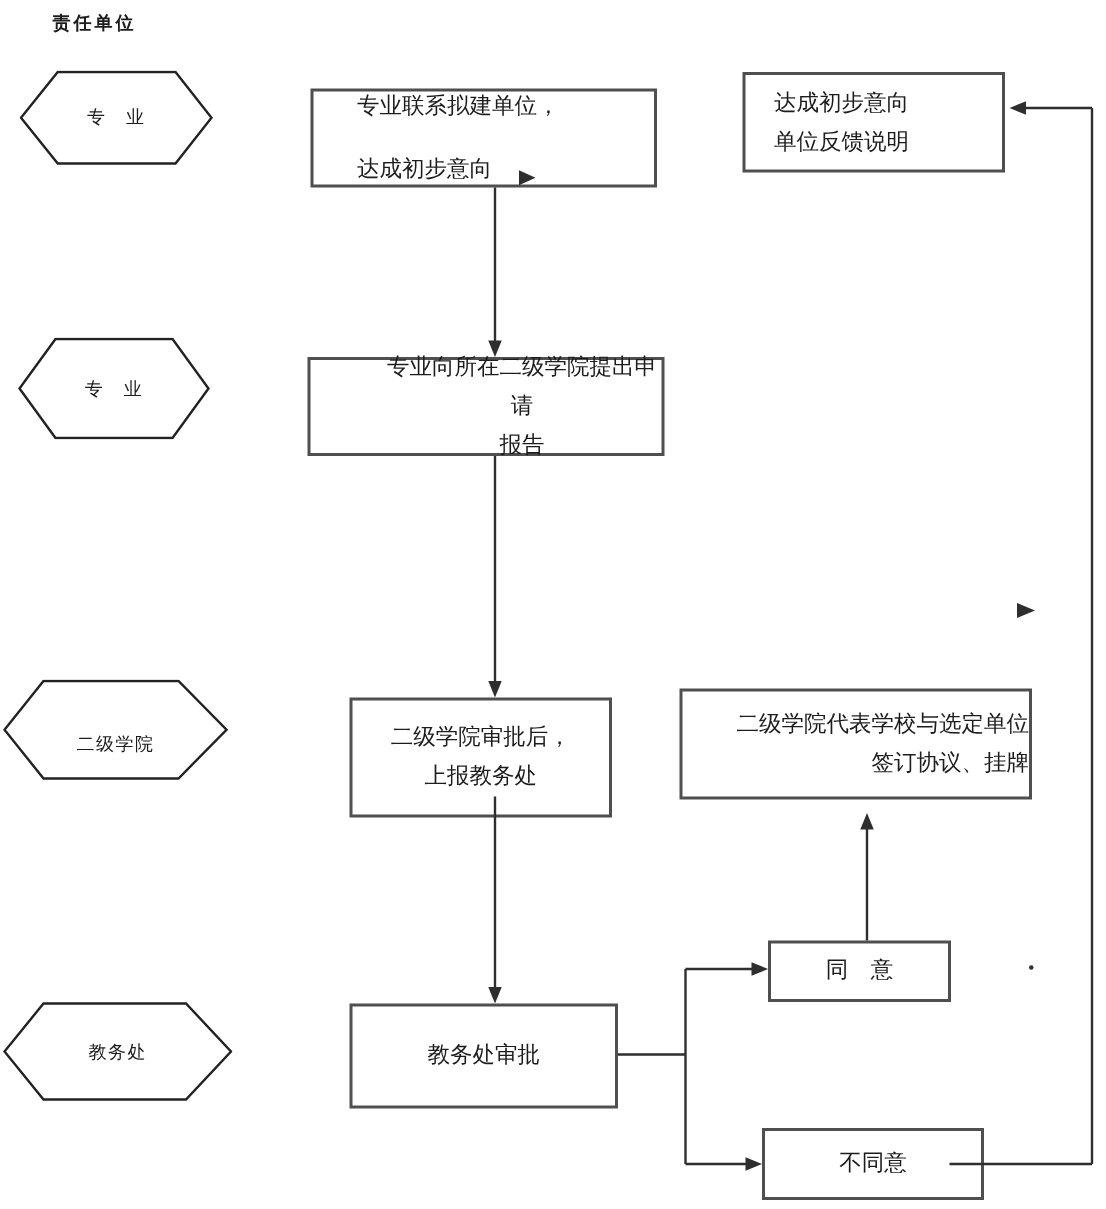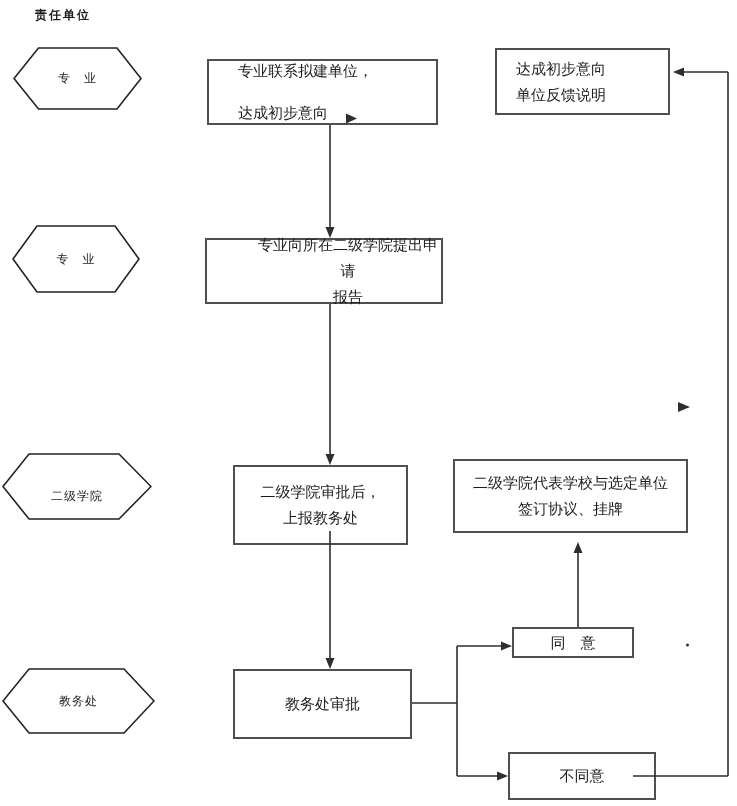--- a/index.html
+++ b/index.html
@@ -91,30 +91,30 @@
   <div class="node t-left" style="left:495px;top:48px;width:175px;height:67px;padding-left:19px;">
     <span class="ln">达成初步意向</span>
     <span class="ln">单位反馈说明</span>
   </div>
 
   <div class="node t-center" style="left:233px;top:465px;width:175px;height:80px;">
     <span class="ln">二级学院审批后，</span>
     <span class="ln">上报教务处</span>
   </div>
 
-  <div class="node t-center" style="left:453px;top:459px;width:235px;height:74px;">
+  <div class="node t-center" style="left:453px;top:459px;width:235px;height:74px;align-items:flex-end;">
     <span class="ln">二级学院代表学校与选定单位</span>
     <span class="ln">签订协议、挂牌</span>
   </div>
 
   <div class="node t-center" style="left:233px;top:669px;width:179px;height:70px;">
     <span class="ln">教务处审批</span>
   </div>
 
-  <div class="node t-center" style="left:512px;top:627px;width:122px;height:31px;">
+  <div class="node t-center" style="left:512px;top:627px;width:122px;height:41px;font-family:Liberation Mono, monospace;">
     <span class="ln">同　意</span>
   </div>
 
   <div class="node t-center" style="left:508px;top:752px;width:148px;height:48px;">
     <span class="ln">不同意</span>
   </div>
 
   <svg id="wires" width="737" height="806">
 
     <g>

